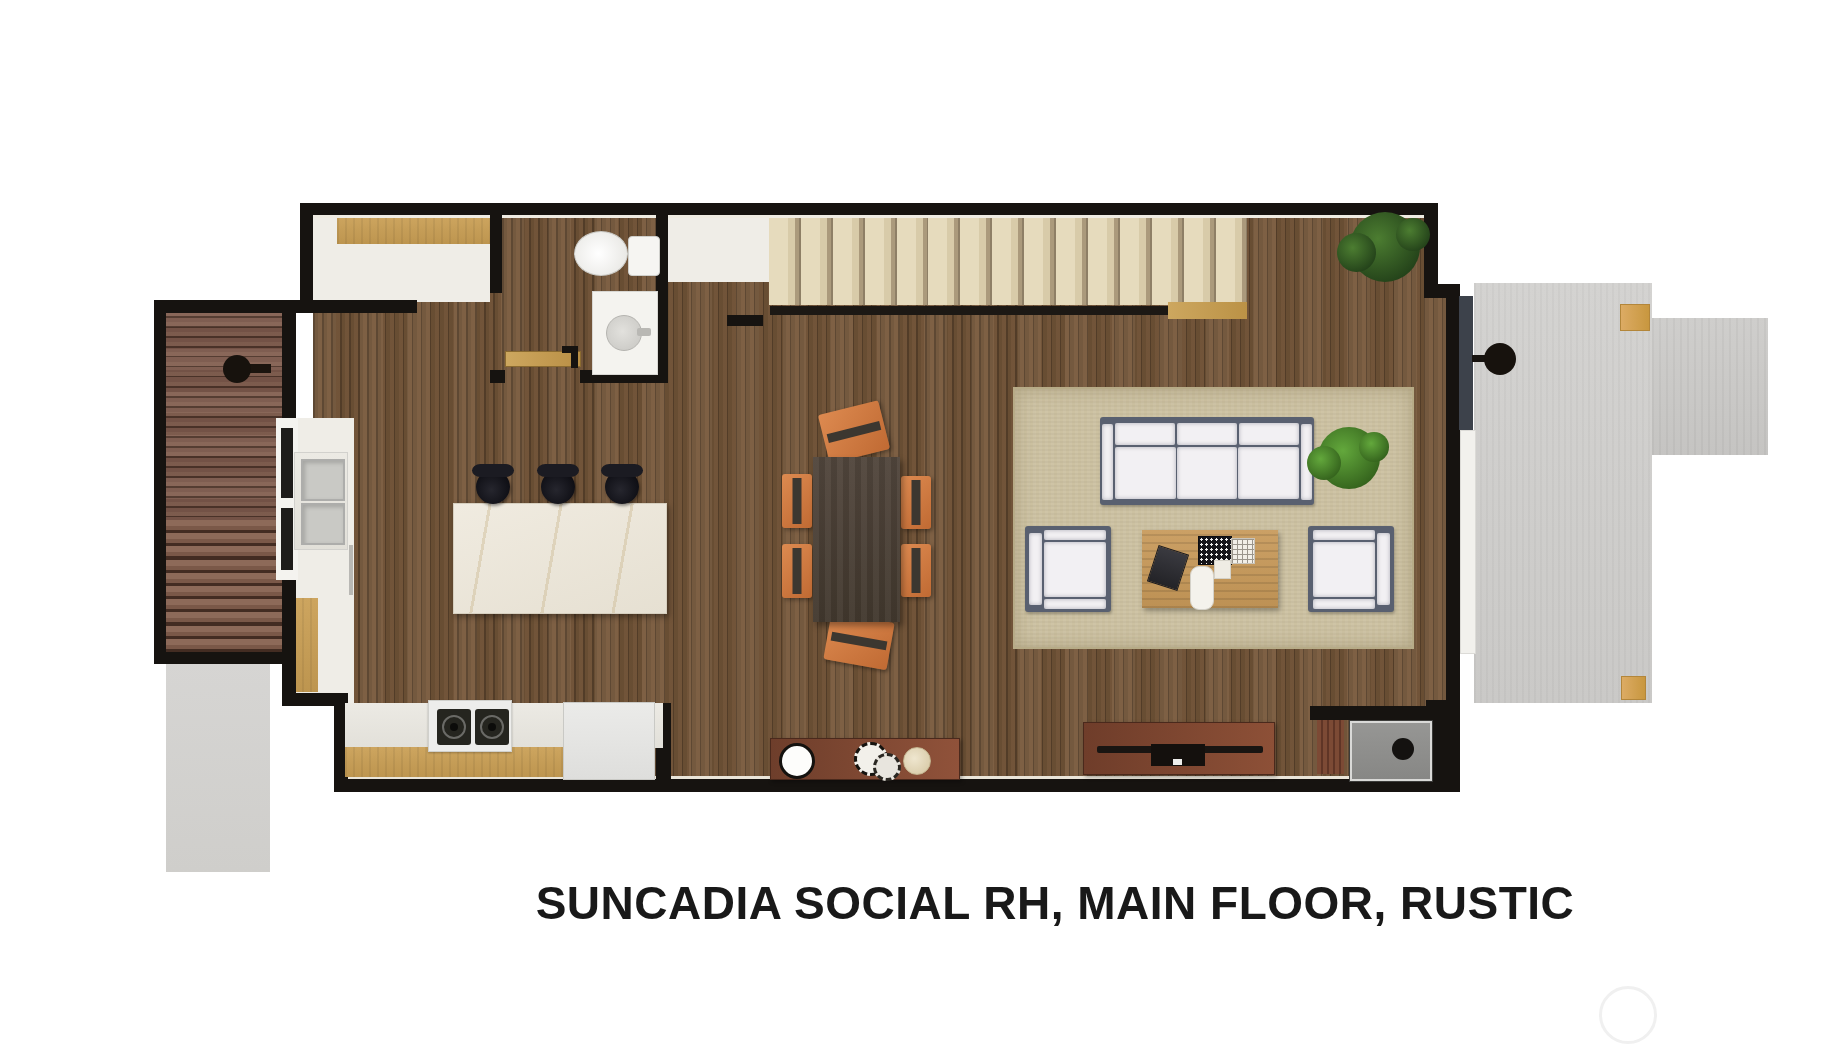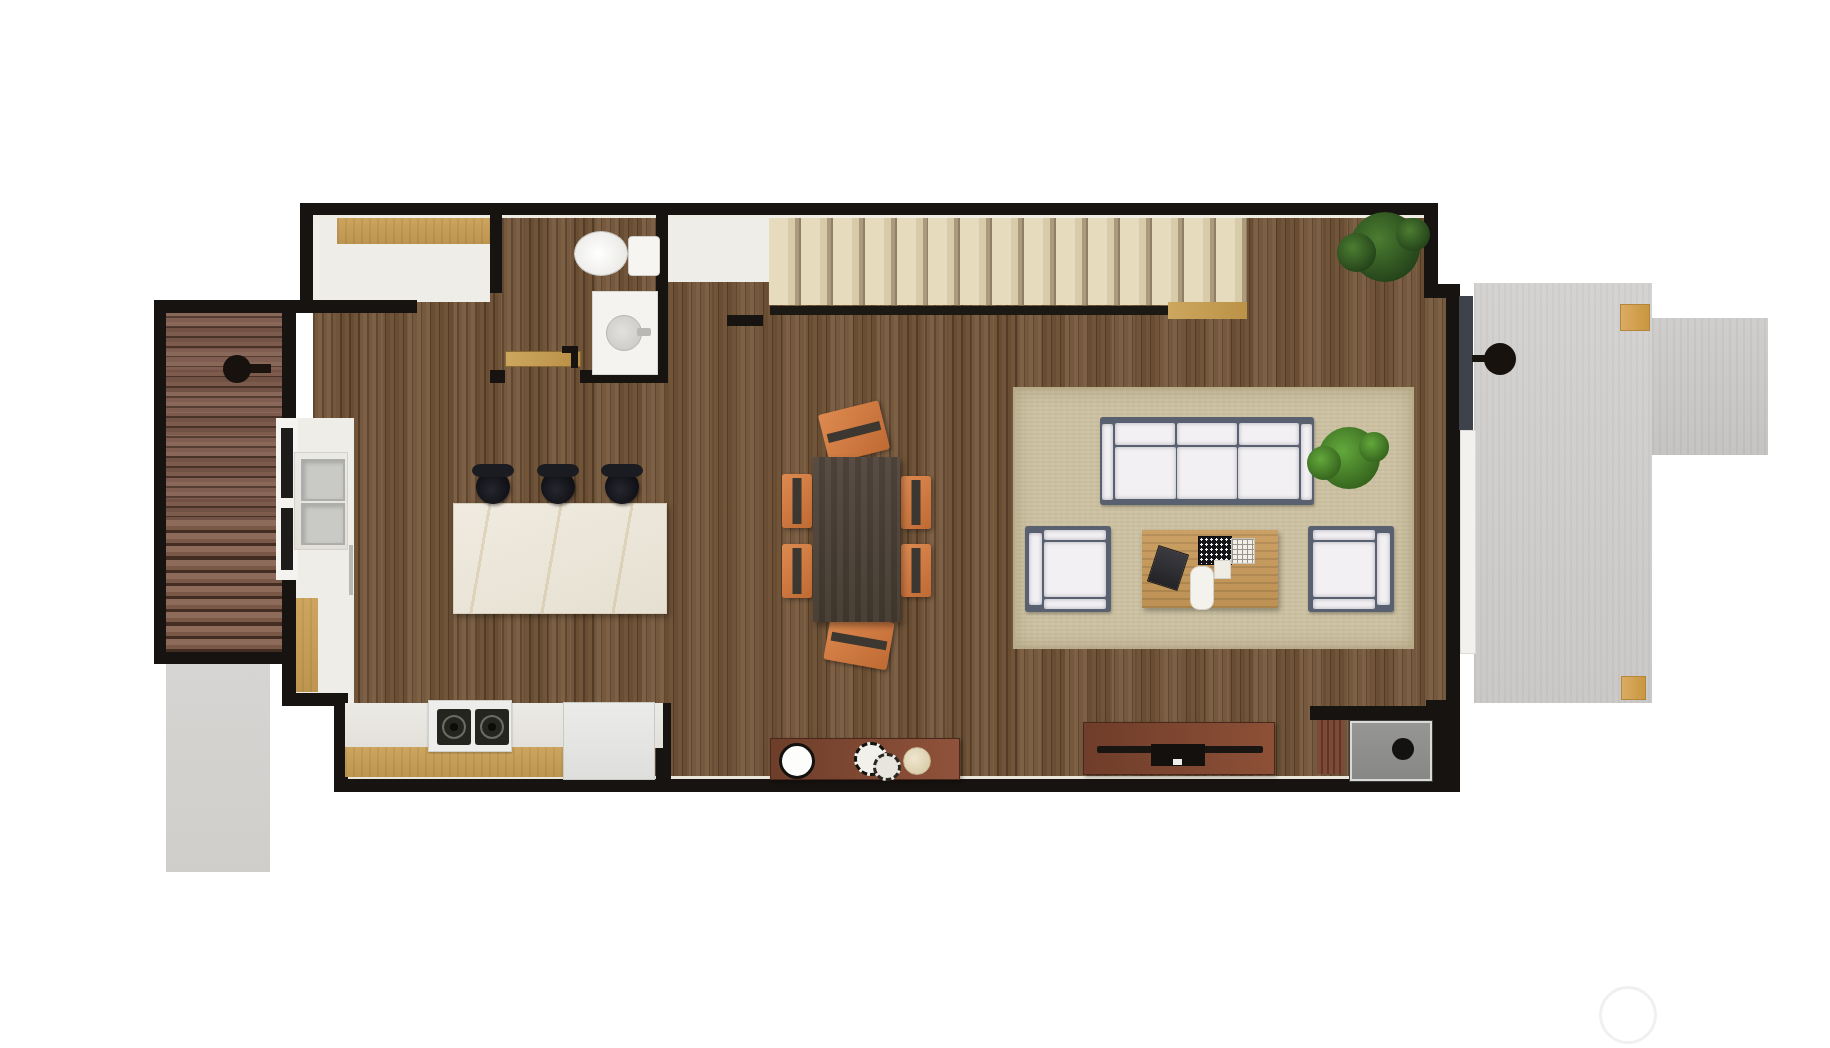--- a/index.html
+++ b/index.html
@@ -252,15 +252,16 @@
     <div class="abs" style="left:10px;top:19px;width:30px;height:36px;transform:rotate(18deg);background:linear-gradient(180deg,#3a3a40,#232327);border:1px solid #1a1a1e;"></div>
     <div class="abs" style="left:56px;top:6px;width:32px;height:27px;background:radial-gradient(#f2f2f0 1px,transparent 1.4px) 0 0/5px 5px,#15151a;border:1px solid #0c0c10;"></div>
     <div class="abs" style="left:89px;top:8px;width:22px;height:24px;background:linear-gradient(#9a958c 1px,transparent 1px) 0 0/5px 5px,linear-gradient(90deg,#9a958c 1px,transparent 1px) 0 0/5px 5px,#f2efe8;border:1px solid #c9c4ba;"></div>
     <div class="abs" style="left:48px;top:36px;width:22px;height:42px;border-radius:9px;background:#f4f2ec;border:1px solid #d4d1c8;"></div>
     <div class="abs" style="left:72px;top:30px;width:15px;height:17px;background:#efece4;border:1px solid #d4d1c8;"></div>
   </div>
 
   <div class="plant" style="left:1350px;top:212px;width:70px;height:70px;--pl:#4c7d31;--pd:#24431a;"></div>
   <div class="plant" style="left:1318px;top:427px;width:62px;height:62px;--pl:#63a83c;--pd:#35641d;"></div>
 
+  <div class="title">SUNCADIA SOCIAL RH, MAIN FLOOR, RUSTIC</div>
   <div class="watermark" style="left:1599px;top:986px;"></div>
 
 </div>
 
 </body></html>

